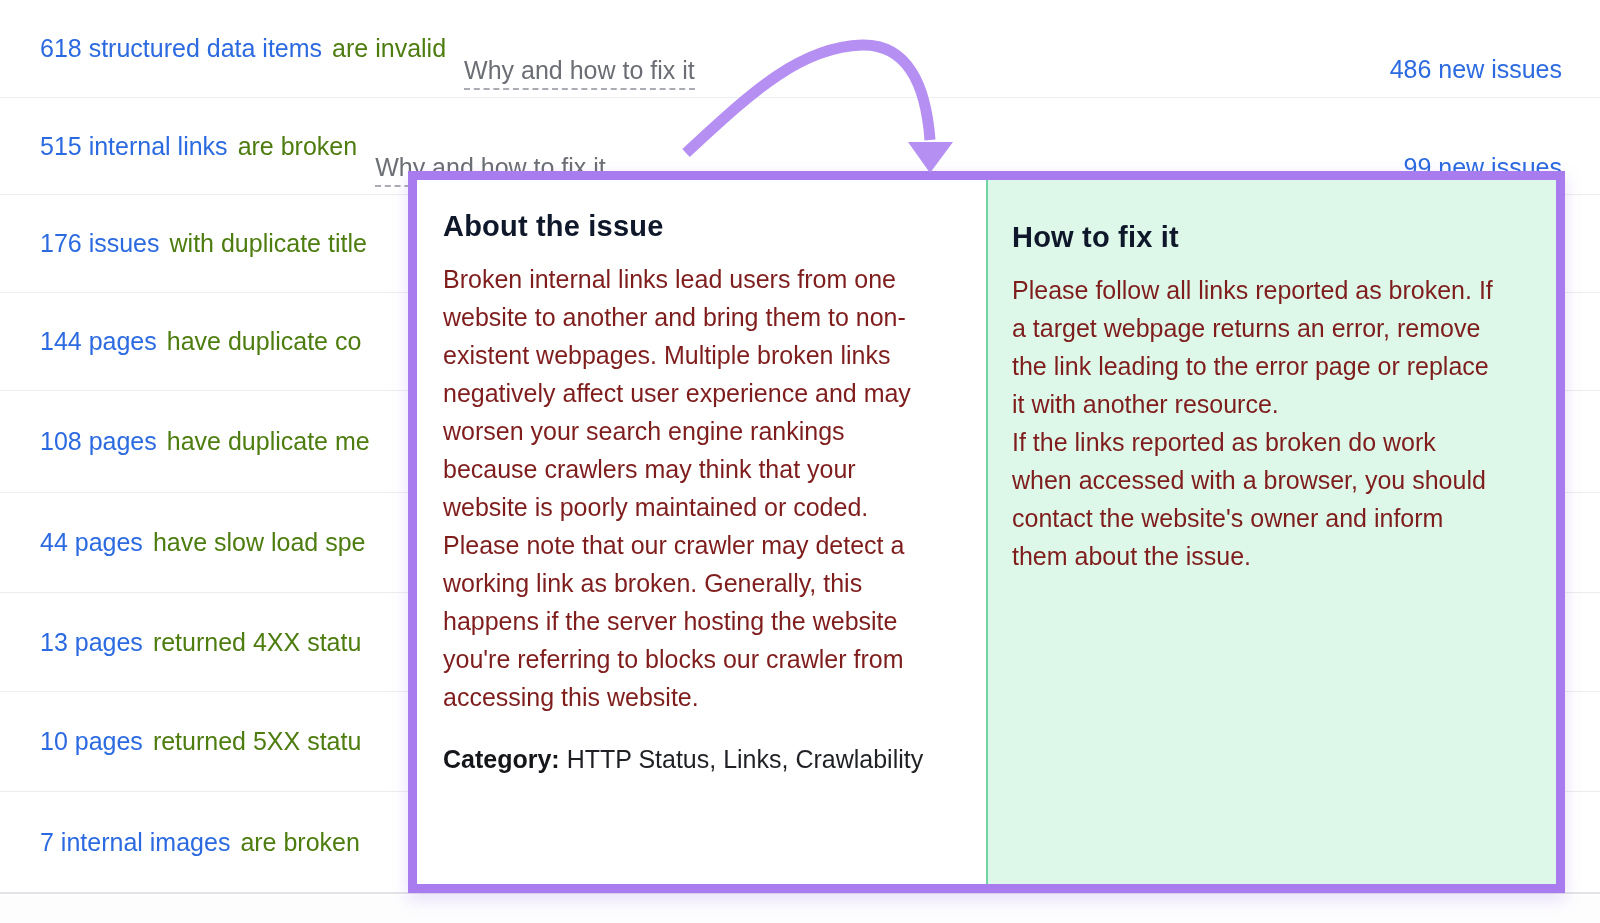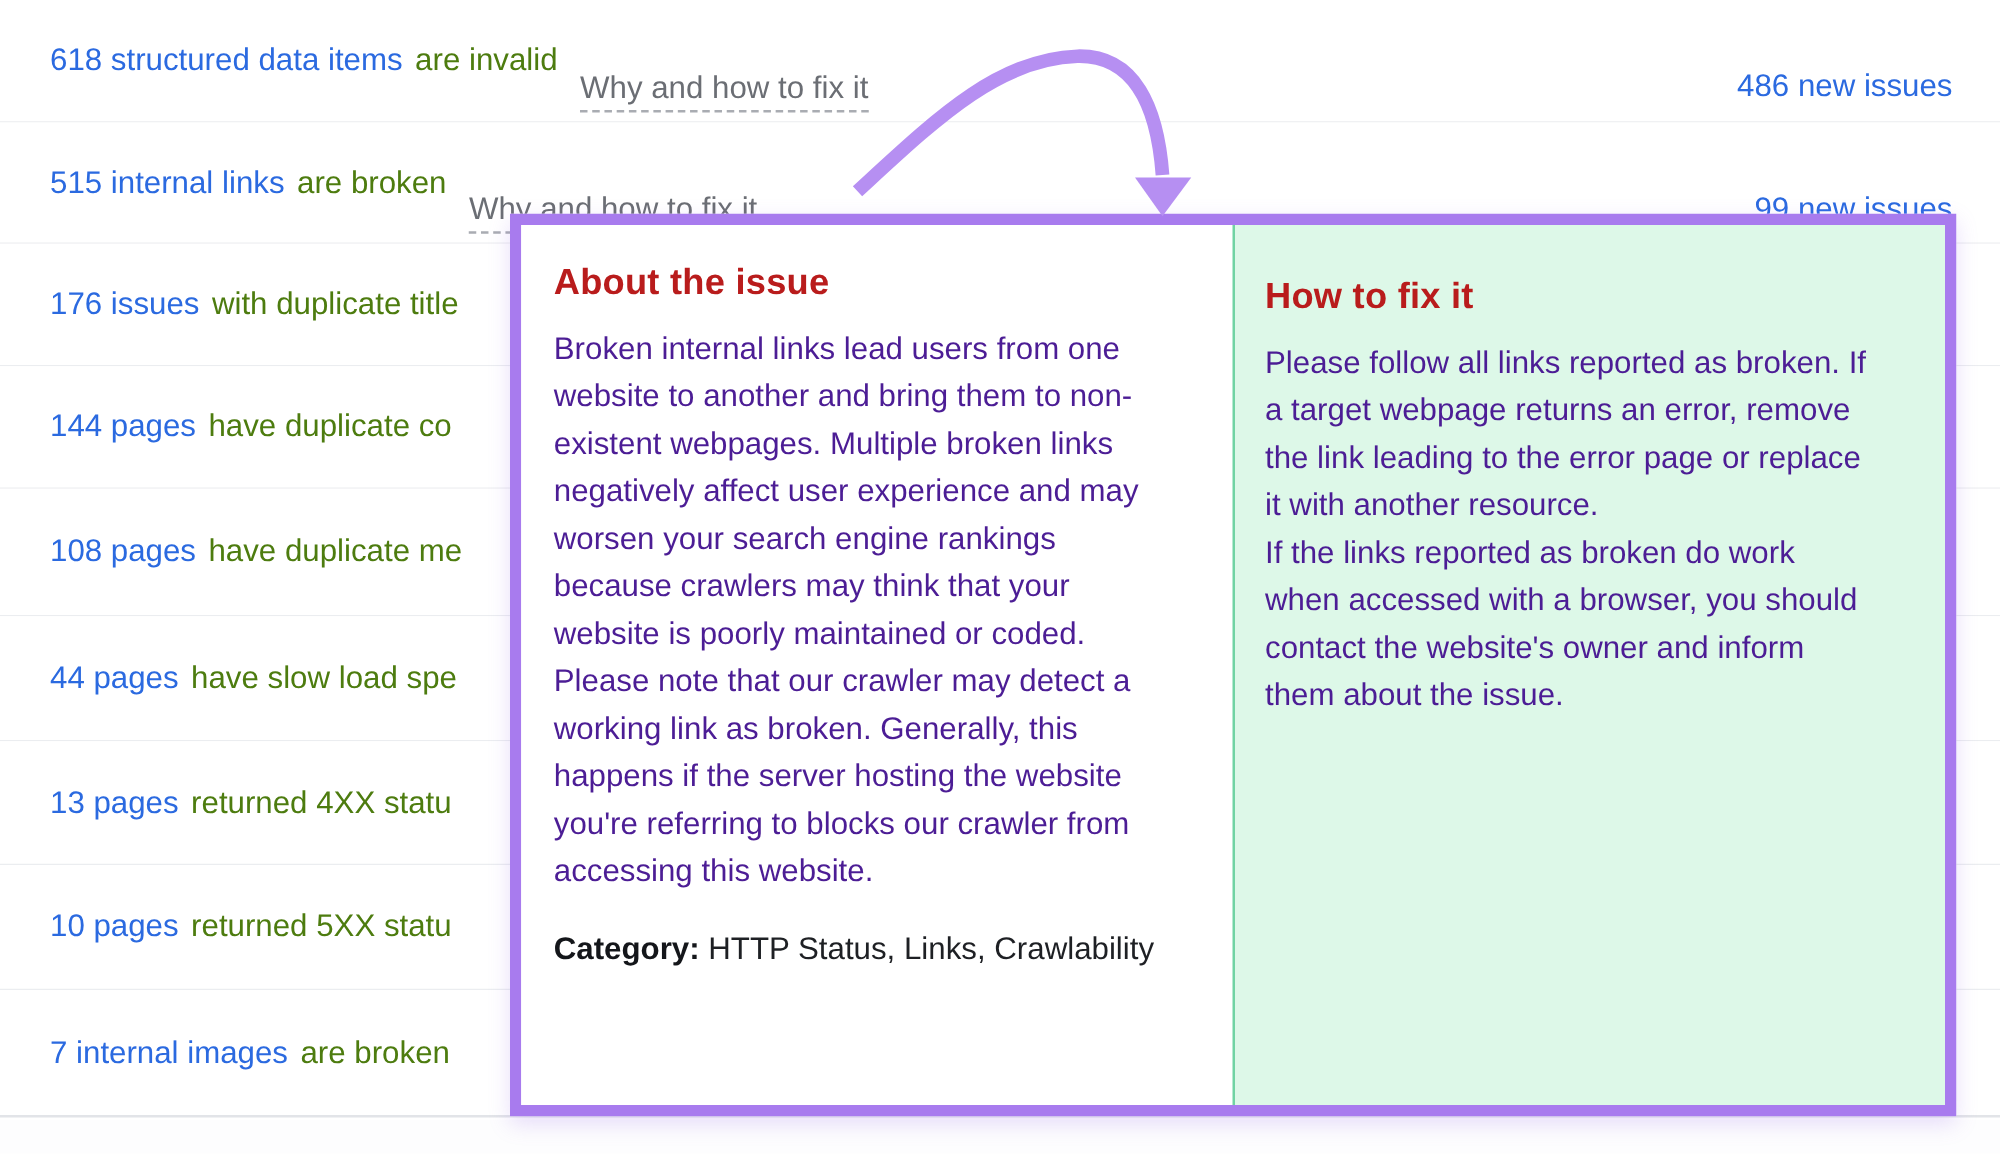--- a/index.html
+++ b/index.html
@@ -72,25 +72,25 @@
     background: #70d3a3;
   }
   .panel-fix {
     flex: 1;
     background: #ddf8e8;
     padding: 41px 58px 0 24px;
   }
   .panel-title {
     font-size: 29px;
     font-weight: 700;
-    color: #b91c1c;
+    color: #0f172a;
     margin-bottom: 17px;
     letter-spacing: 0.2px;
   }
-  .panel-body { font-size: 25px; line-height: 38px; color: #4c1d95; }
+  .panel-body { font-size: 25px; line-height: 38px; color: #7f1d1d; }
   .category-line { margin-top: 24px; font-size: 25px; line-height: 38px; color: #1e2024; }
   .category-label { font-weight: 700; color: #14161a; }
 
   
   .arrow-layer {
     position: absolute; left: 0; top: 0;
     width: 1000px; height: 200px;
     z-index: 20;
     pointer-events: none;
   }

